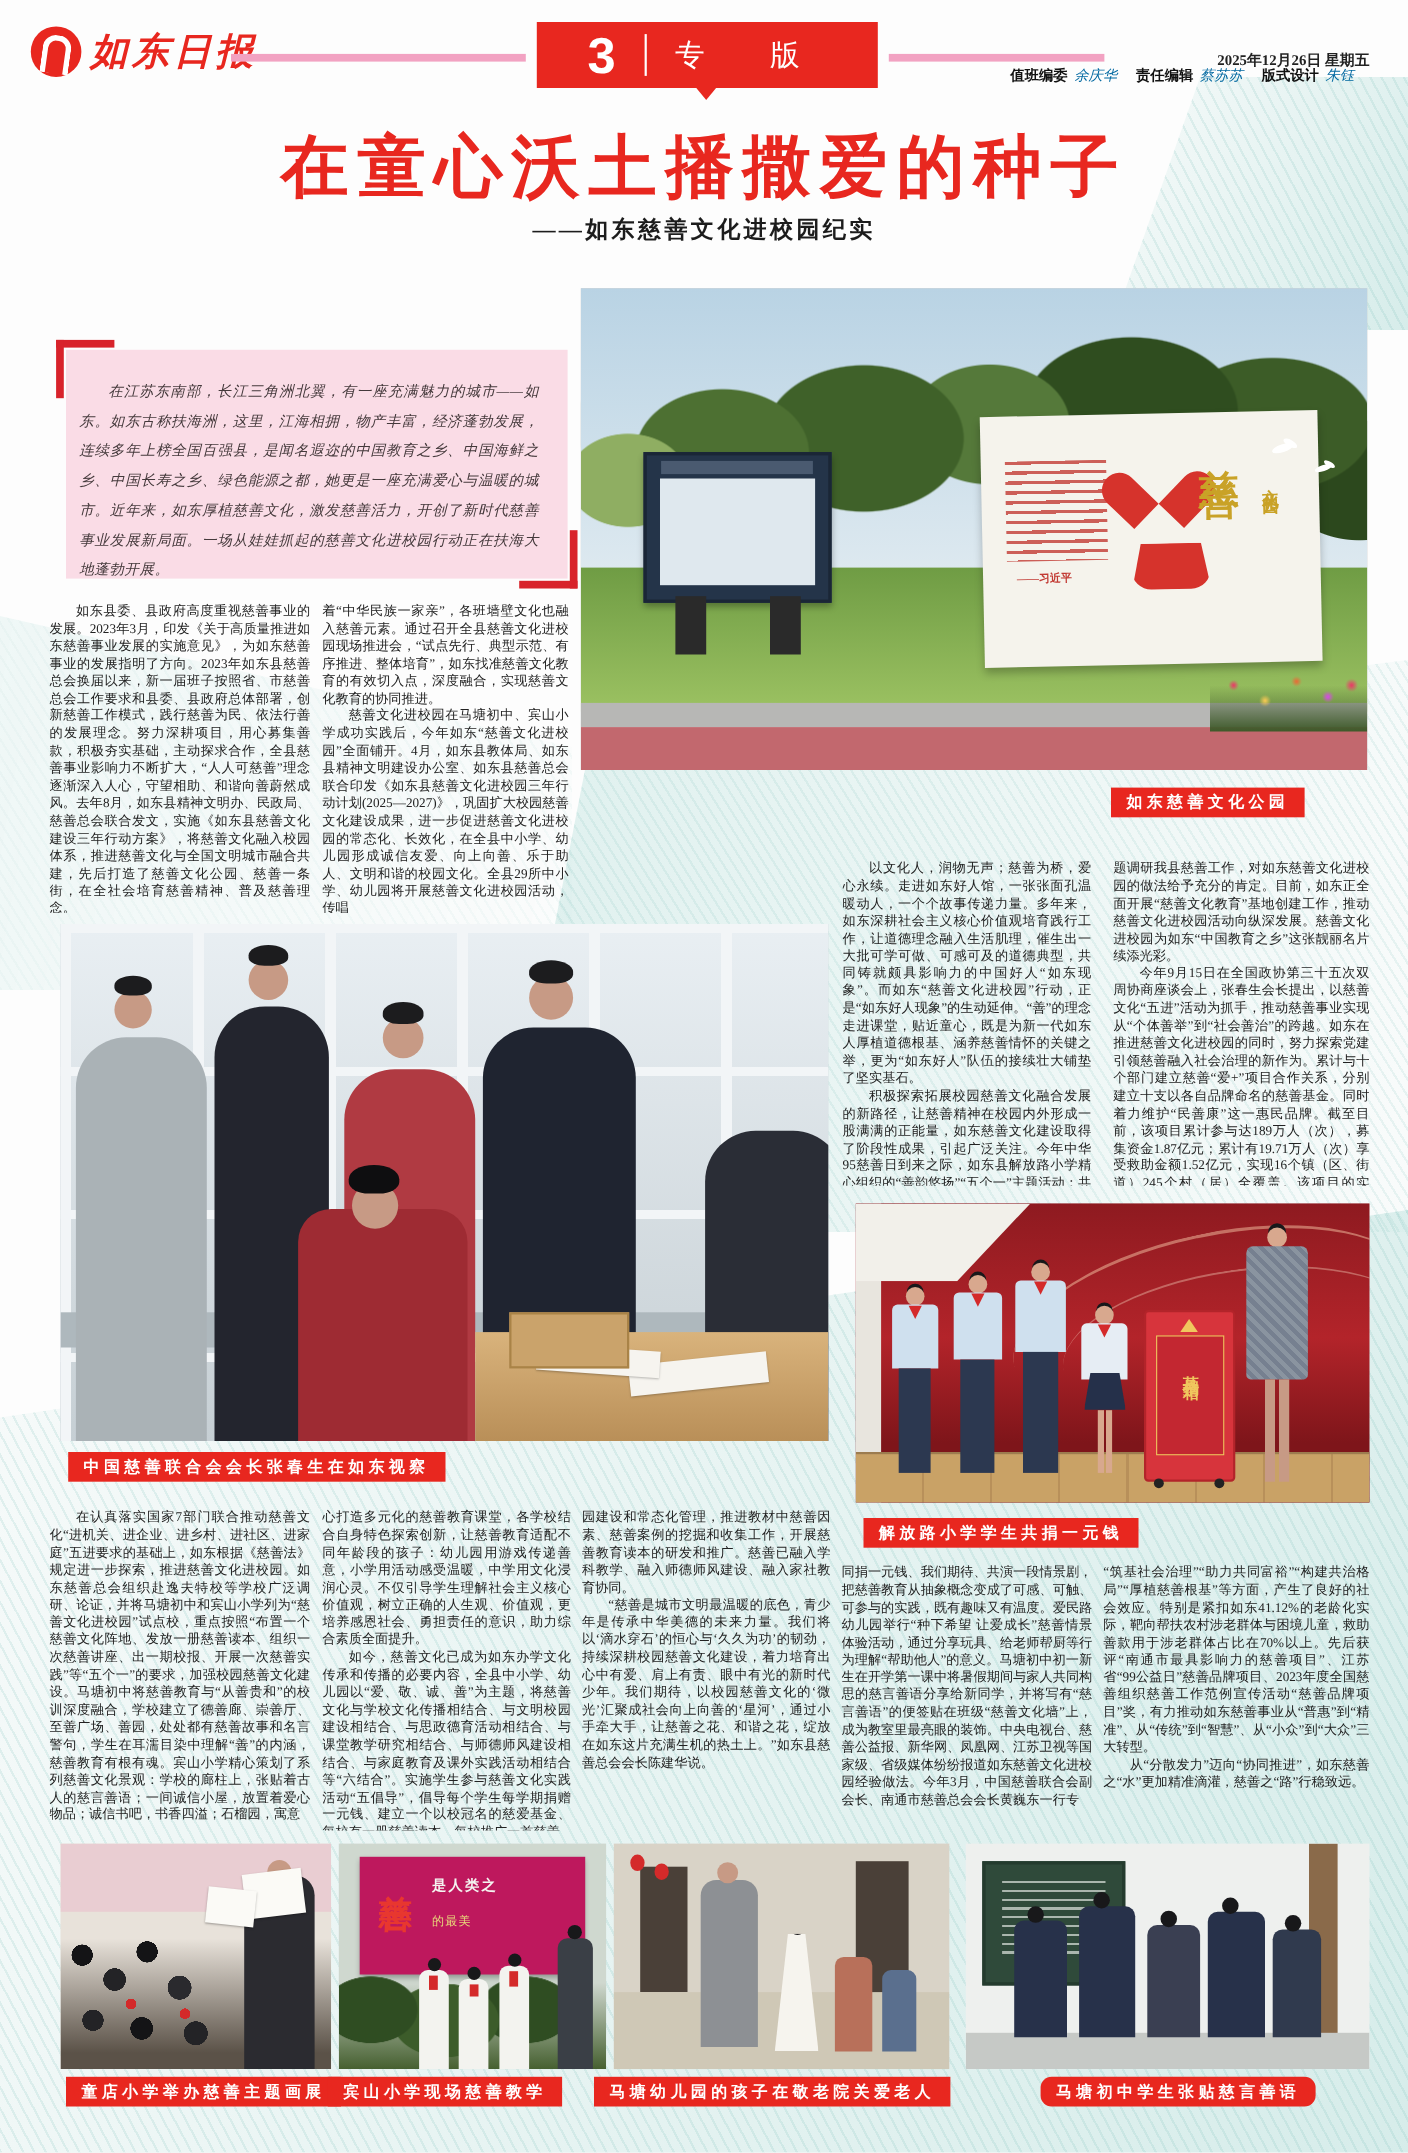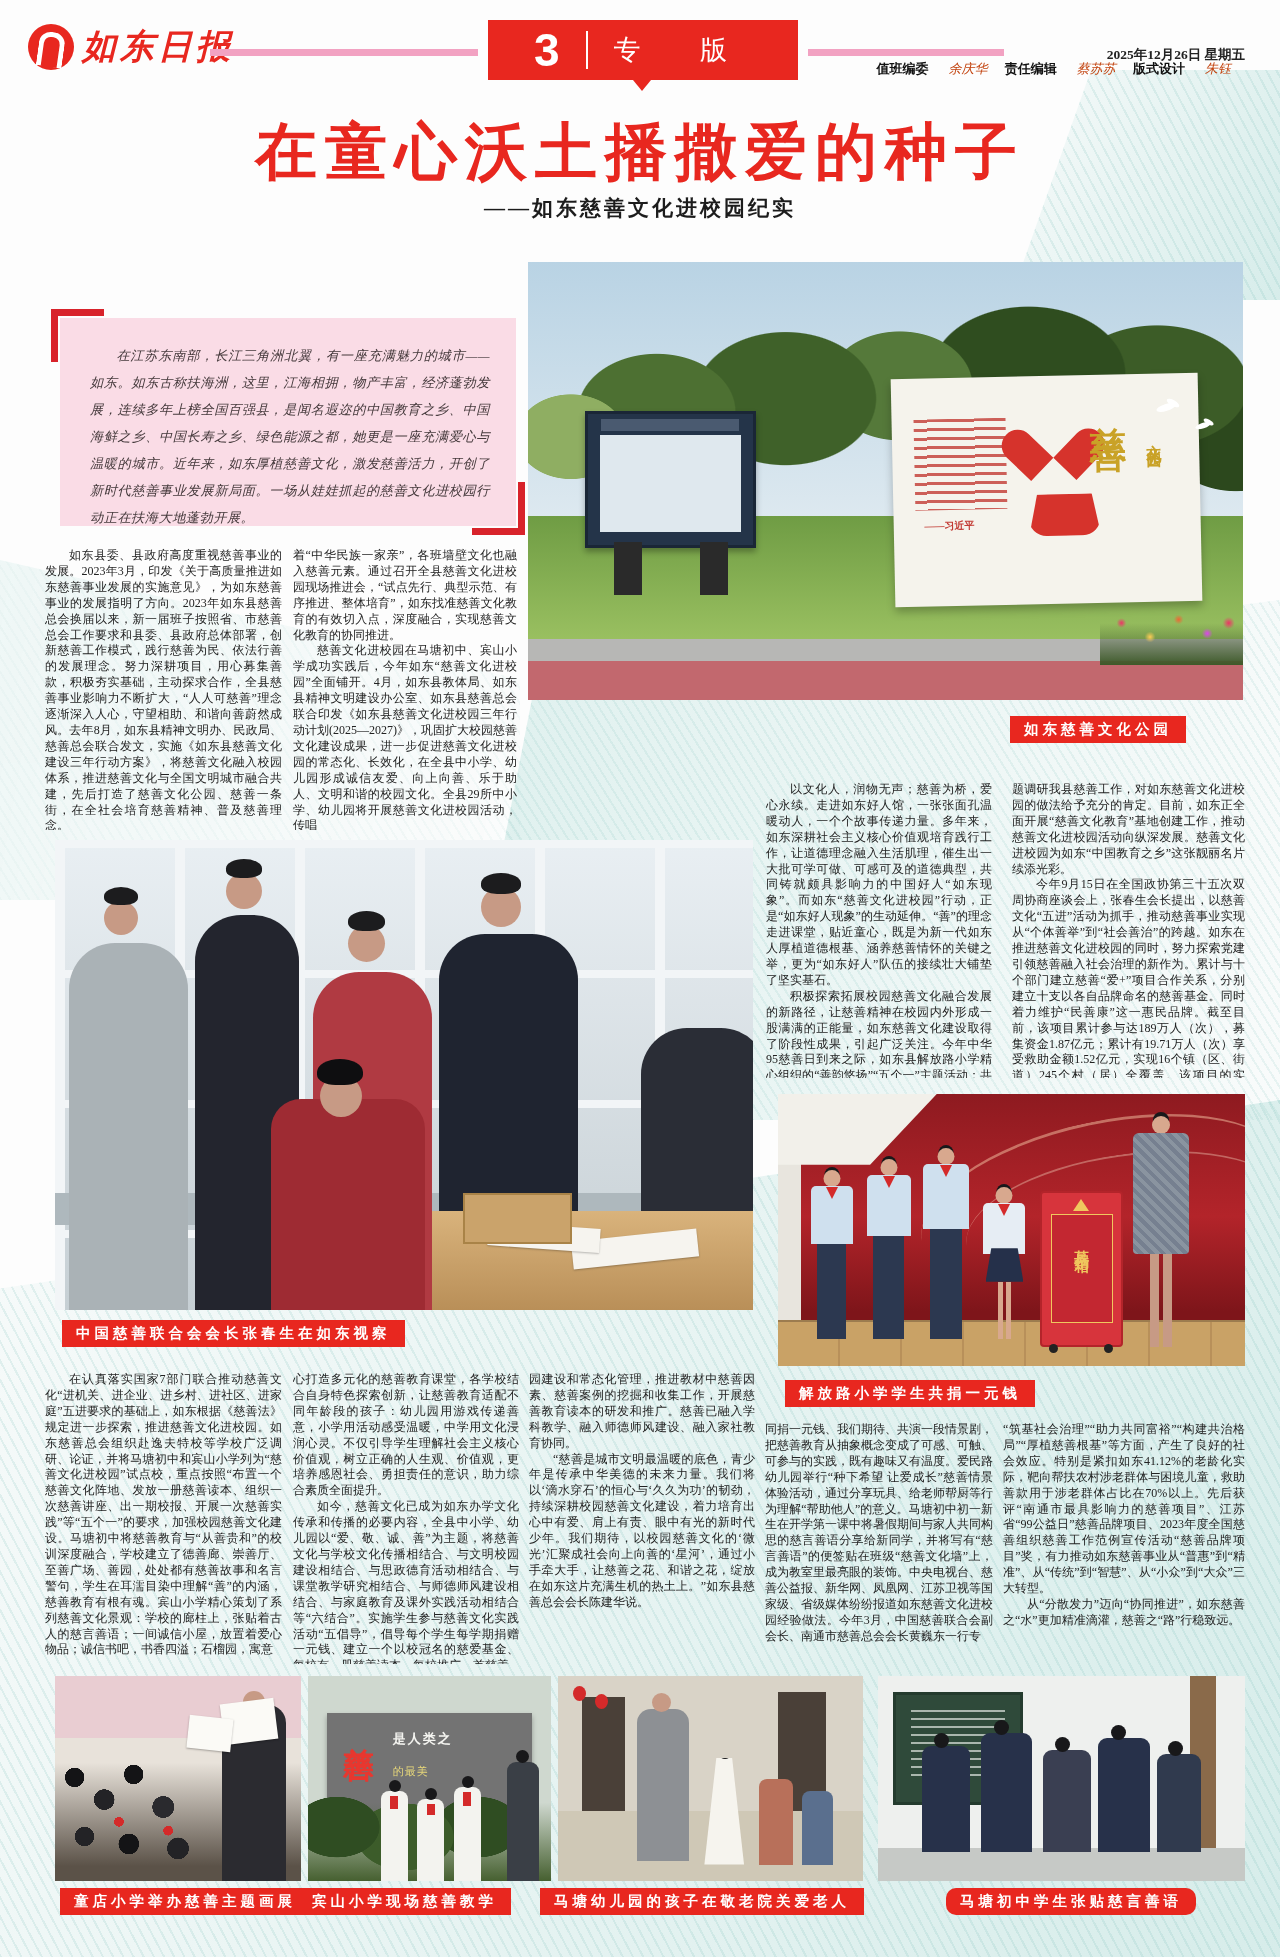--- a/index.html
+++ b/index.html
@@ -23,32 +23,32 @@
   .section-box{position:absolute;left:488px;top:20px;width:310px;height:60px;background:#e8271f;
      display:flex;align-items:center;color:#fff;}
   .section-box .num{font-size:46px;font-weight:bold;font-family:"Liberation Sans",sans-serif;margin-left:46px;}
   .section-box .bar{width:2px;height:38px;background:#fff;margin:0 26px;}
   .section-box .sec{font-size:27px;font-weight:normal;letter-spacing:26px;font-family:"Liberation Sans",sans-serif;}
   .section-tri{position:absolute;left:633px;top:80px;width:0;height:0;
      border-left:9px solid transparent;border-right:9px solid transparent;border-top:11px solid #e8271f;}
   .hdr-date{position:absolute;right:35px;top:30px;font-size:13.5px;color:#222;font-weight:bold;margin-top:16px;}
   .hdr-staff{position:absolute;right:35px;top:60px;font-size:13px;color:#222;}
   .hdr-staff b{font-weight:bold;color:#111;}
-  .hdr-staff i{font-style:italic;color:#c2410c;margin:0 14px 0 20px;}
+  .hdr-staff i{font-style:italic;color:#0369a1;margin:0 14px 0 6px;}
   
   .headline{position:absolute;left:0;top:110px;width:100%;text-align:center;color:#e8271f;
      font-size:62px;font-weight:900;letter-spacing:8px;z-index:2;}
   .subhead{position:absolute;left:0;top:194px;width:100%;text-align:center;color:#1c1c1c;
      font-size:21px;font-weight:bold;letter-spacing:3px;z-index:2;}
   
   .intro{position:absolute;left:60px;top:318px;width:456px;height:208px;background:#fadce6;z-index:2;}
   .intro .tl,.intro .br{content:"";position:absolute;width:46px;height:46px;}
   .intro .tl{left:-9px;top:-9px;border-left:7px solid #d8232b;border-top:7px solid #d8232b;}
   .intro .br{right:-9px;bottom:-9px;border-right:7px solid #d8232b;border-bottom:7px solid #d8232b;}
-  .intro p{margin:0;padding:24px 26px 0 30px;font-size:13.2px;line-height:2.05;color:#44393b;
+  .intro p{margin:0;padding:24px 26px 0 12px;font-size:13.2px;line-height:2.05;color:#44393b;
      font-style:italic;text-align:justify;text-indent:2em;letter-spacing:0.5px;}
   
   .colText{position:absolute;font-size:12px;line-height:15.9px;text-align:justify;z-index:2;overflow:hidden;color:#222;}
   .colText p{margin:0;text-indent:2em;}
   .colText p.cont{text-indent:0;}
   
   .caption{position:absolute;background:#e8271f;color:#fff;height:27px;display:flex;align-items:center;
      padding:0 14px;font-size:14.5px;font-weight:bold;letter-spacing:4px;z-index:3;
      font-family:"Liberation Sans","DejaVu Sans",sans-serif;white-space:nowrap;}
   
@@ -163,21 +163,21 @@
       radial-gradient(16px 16px at 12% 70%,#232326 0 60%,transparent 61%),
       radial-gradient(17px 17px at 30% 75%,#141416 0 60%,transparent 61%),
       radial-gradient(18px 18px at 50% 78%,#232326 0 60%,transparent 61%),
       radial-gradient(8px 8px at 26% 60%,#d42a2a 0 60%,transparent 61%),
       radial-gradient(8px 8px at 46% 66%,#d42a2a 0 60%,transparent 61%),
       linear-gradient(transparent 20%,#5b5248 90%);}
   .b1 .man{position:absolute;right:6%;top:14%;width:26%;height:86%;background:#2b2b30;border-radius:18px 18px 0 0;}
   .b1 .man::before{content:"";position:absolute;left:32%;top:-14px;width:22px;height:22px;border-radius:50%;background:#c79a85;}
   .b1 .paper{position:absolute;background:#fbfaf6;box-shadow:0 1px 2px rgba(0,0,0,.3);}
   .b2{background:#cfd8cf;}
-  .b2 .sign{position:absolute;left:8%;top:6%;width:84%;height:52%;background:#737373;box-shadow:0 3px 5px rgba(0,0,0,.3);margin-top:25px;}
+  .b2 .sign{position:absolute;left:8%;top:6%;width:84%;height:52%;background:#be185d;box-shadow:0 3px 5px rgba(0,0,0,.3);}
   .b2 .sign .big{position:absolute;left:5%;top:10%;writing-mode:vertical-rl;color:#e8372f;
      font-size:30px;font-weight:900;}
   .b2 .sign .small{position:absolute;left:32%;top:16%;color:#f4f4f0;font-size:13px;font-weight:bold;letter-spacing:2px;}
   .b2 .sign .small2{position:absolute;left:32%;top:48%;color:#e8d87a;font-size:11px;letter-spacing:1px;}
   .b2 .bush{position:absolute;left:0;bottom:0;width:100%;height:48%;background:
       radial-gradient(70px 50px at 12% 45%,#2f4d22 0 60%,transparent 61%),
       radial-gradient(80px 55px at 40% 55%,#3c5c2a 0 60%,transparent 61%),
       radial-gradient(70px 50px at 70% 45%,#2f4d22 0 60%,transparent 61%),
       linear-gradient(transparent 20%,#466030);}
   .b2 .kid{position:absolute;bottom:0;width:11%;height:44%;background:#f3f3ef;border-radius:8px 8px 0 0;}

